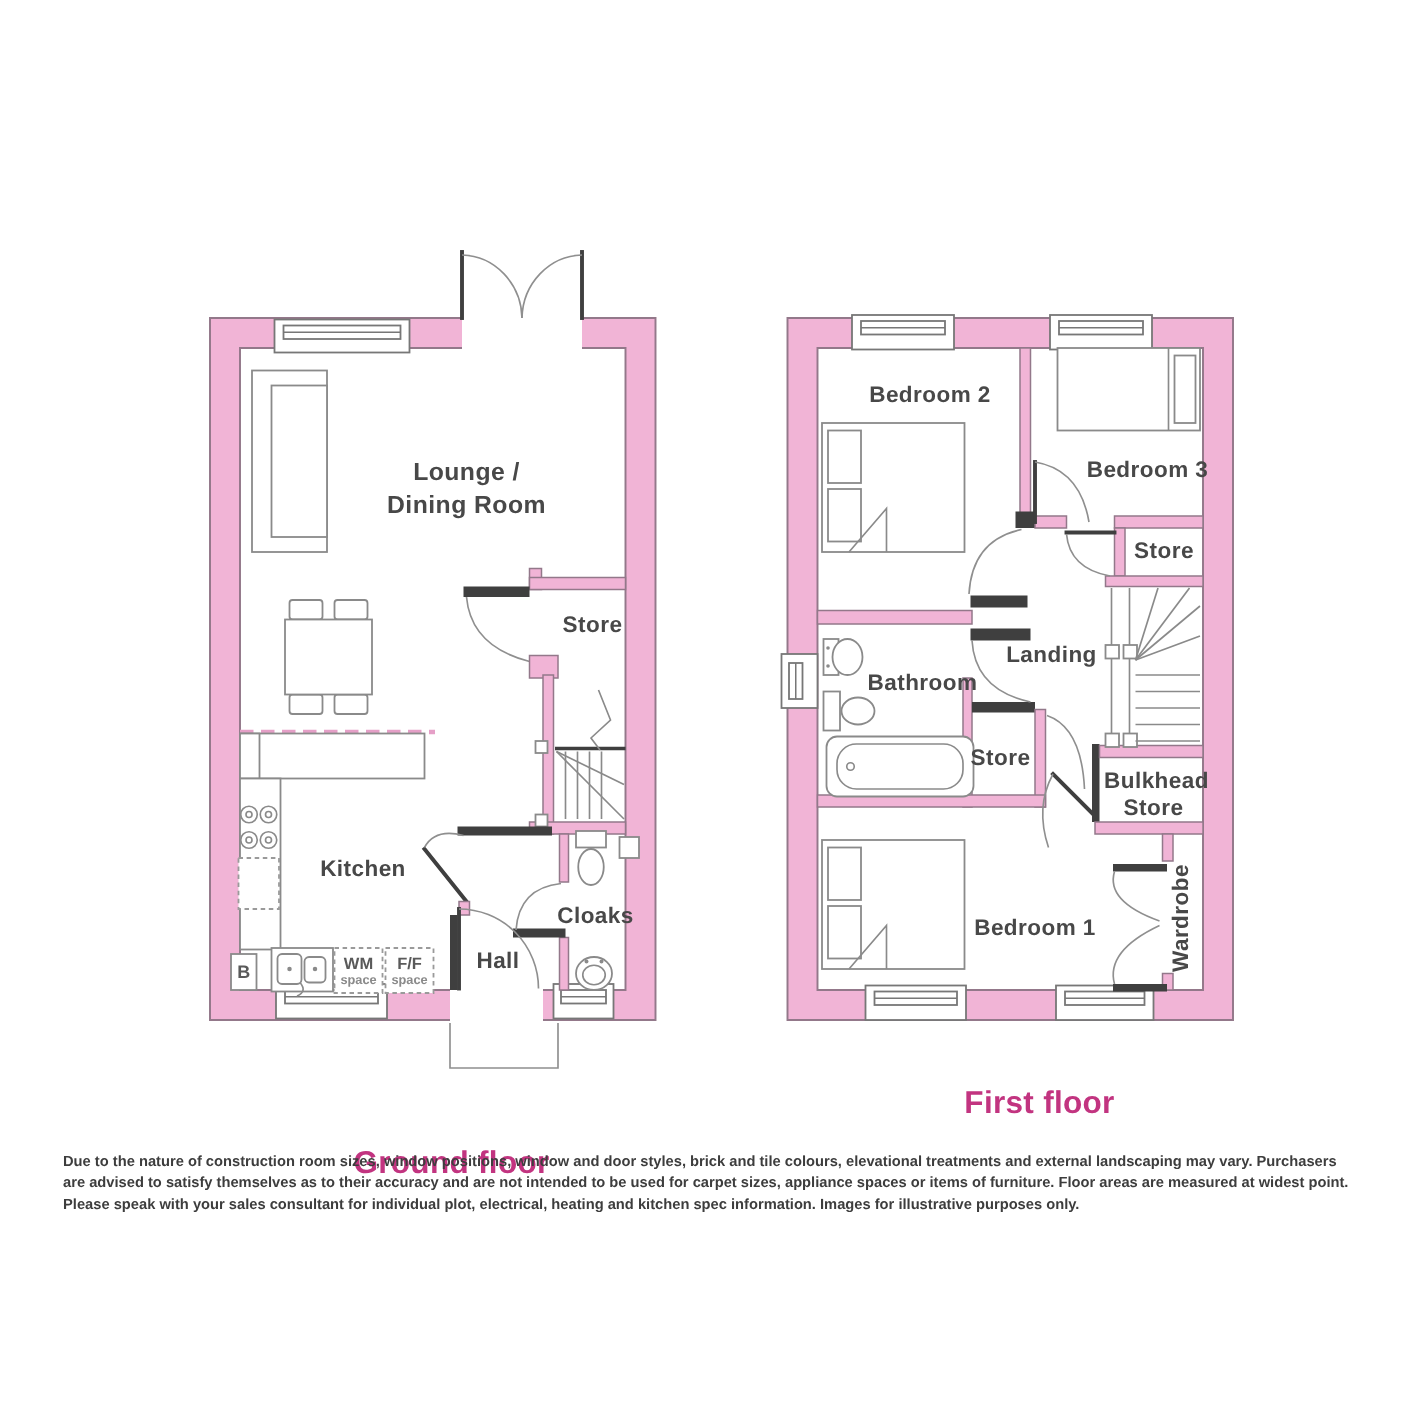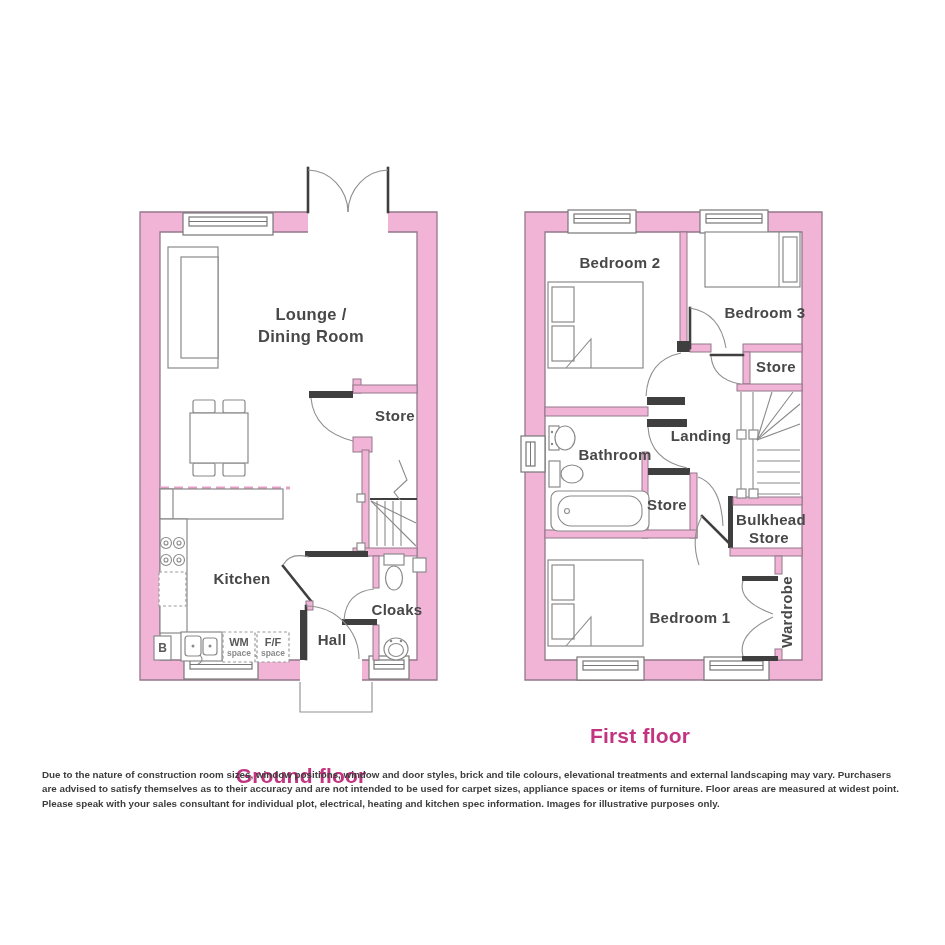--- a/index.html
+++ b/index.html
@@ -325,17 +325,17 @@
     <text class="room-label" x="701" y="441">Landing</text>
     <text class="room-label" x="615" y="460">Bathroom</text>
     <text class="room-label" x="667" y="510">Store</text>
     <text class="room-label" x="771" y="525">Bulkhead</text>
     <text class="room-label" x="769" y="543">Store</text>
     <text class="room-label" x="690" y="623">Bedroom 1</text>
     <text class="room-label" x="792" y="612" transform="rotate(-90 792 612)">Wardrobe</text>
   </svg>
 
   <div class="floor-title" style="left:181px;top:764px;">Ground floor</div>
-  <div class="floor-title" style="left:520px;top:724px;">First floor</div>
+  <div class="floor-title" style="left:573px;top:724px;">First floor</div>
 
   <div class="disclaimer">Due to the nature of construction room sizes, window positions, window and door styles, brick and tile colours, elevational treatments and external landscaping may vary. Purchasers are advised to satisfy themselves as to their accuracy and are not intended to be used for carpet sizes, appliance spaces or items of furniture. Floor areas are measured at widest point. Please speak with your sales consultant for individual plot, electrical, heating and kitchen spec information. Images for illustrative purposes only.</div>
 
 </div>
 
 </body></html>

